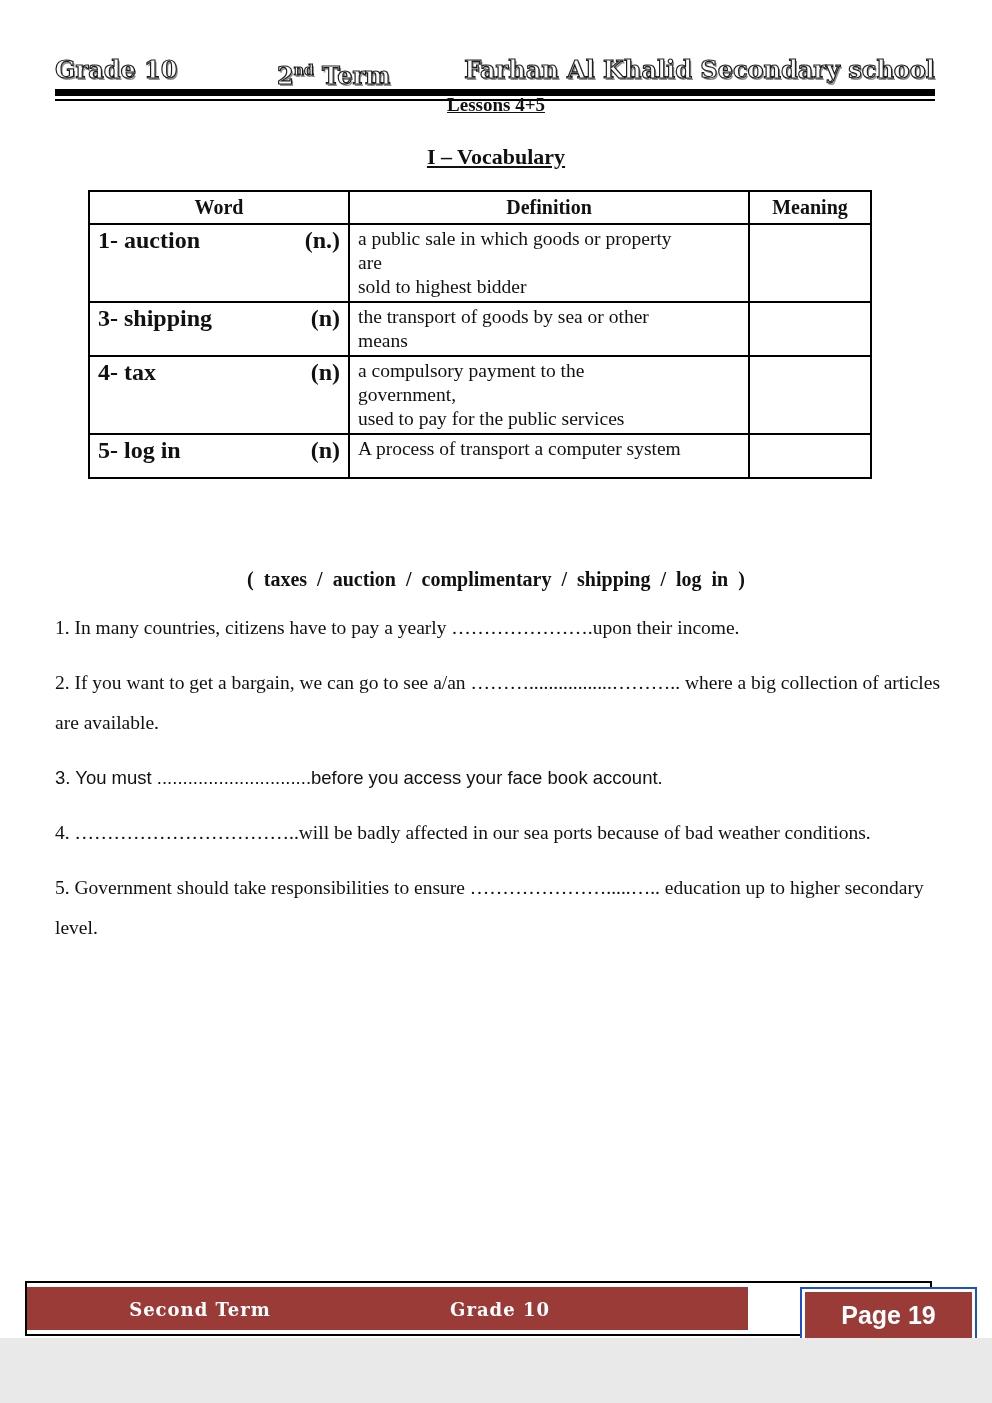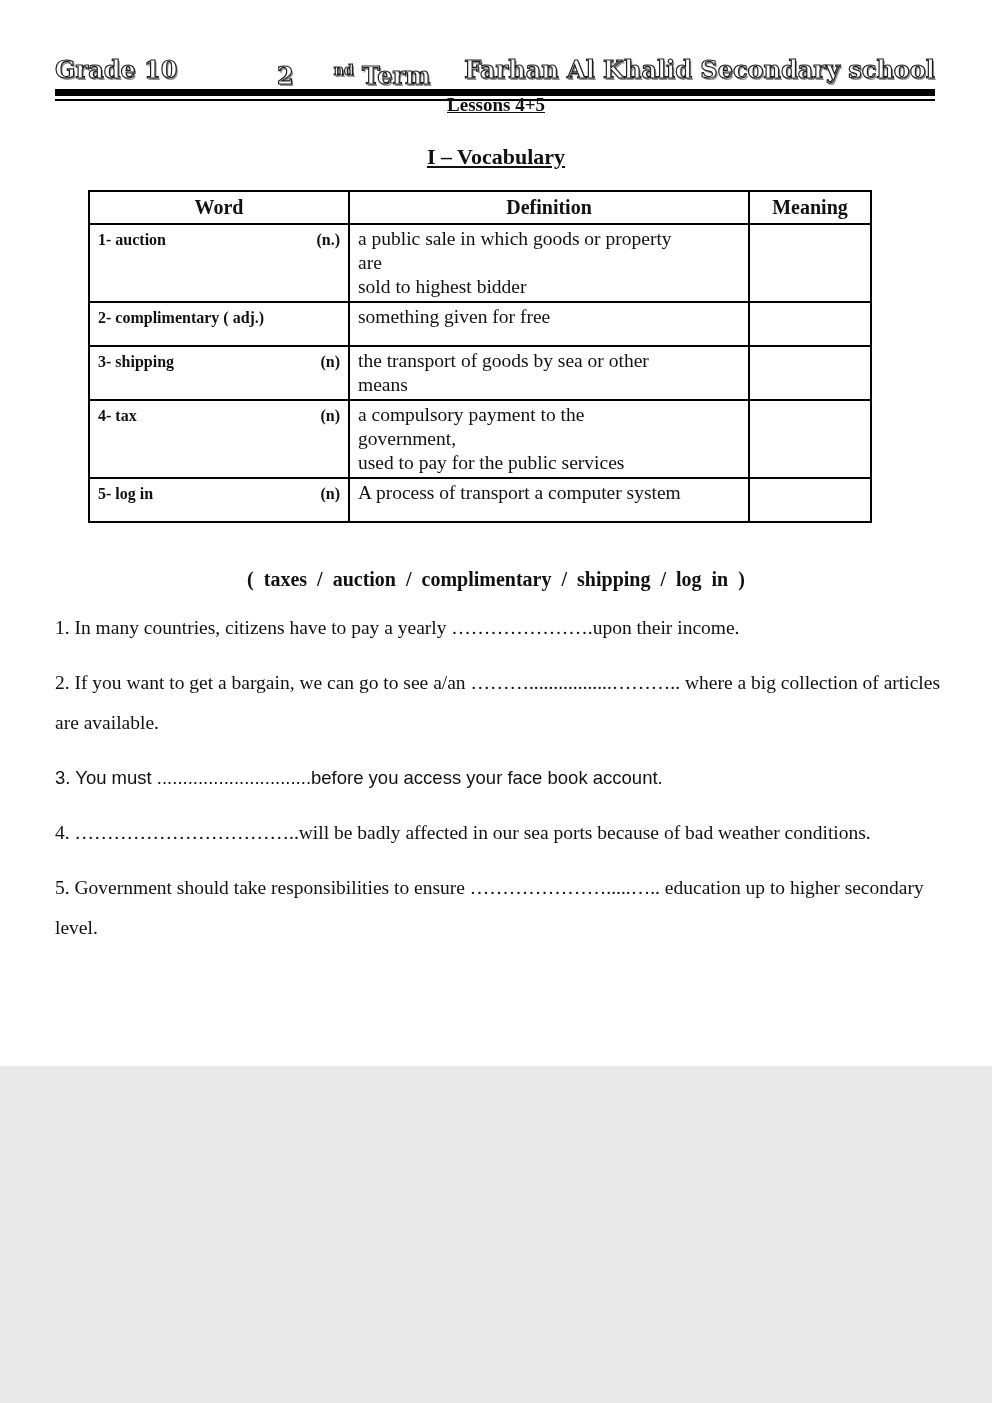--- a/index.html
+++ b/index.html
@@ -1,18 +1,18 @@
 <!DOCTYPE html>
 <html><head>
 <meta charset="utf-8">
 <style>
   html,body{margin:0;padding:0;background:#e9e9e9;}
   .page{
     position:relative;
-    width:992px;height:1066px;
+    width:992px;height:1338px;
     background:#ffffff;
     font-family:"Liberation Serif", serif;
     color:#111;
     overflow:hidden;
     margin:0 auto;
   }
 
   
   .doc-header{
     position:absolute;top:55px;left:55px;right:57px;
@@ -20,21 +20,21 @@
     font-family:"DejaVu Serif", serif;
     font-weight:bold;font-size:24px;line-height:30px;
   }
   .outline-text{
     color:#fbfbfb;
     -webkit-text-stroke:1.2px #1f1f1f;
     text-shadow:1.5px 1.5px 0 #909090;
   }
   .hdr-grade{width:222px;}
   .hdr-term{flex:1;text-align:left;}
-  .hdr-term sup{font-size:14px;vertical-align:super;margin-left:40px;}
+  .hdr-term sup{font-size:14px;vertical-align:super;}
   .hdr-school{text-align:right;white-space:nowrap;}
   .header-rule{
     position:absolute;top:89px;left:55px;right:57px;
     border-top:7px solid #000;
     border-bottom:2px solid #000;
     height:3px;
   }
 
   
   .lesson-title{
@@ -60,21 +60,21 @@
   table.vocab th, table.vocab td{
     border:2px solid #000;
     padding:2px 8px;
     vertical-align:top;
   }
   table.vocab th{
     font-size:20px;font-weight:bold;text-align:center;
     height:31px;vertical-align:middle;padding:0 4px;
   }
   td.word-cell{
-    font-weight:bold;font-size:16px;line-height:26px;
+    font-weight:bold;font-size:24px;line-height:26px;
     padding-right:30px;
   }
   td.word-cell .cell-flex{display:flex;justify-content:space-between;}
   td.def-cell{
     font-size:19.5px;line-height:24px;
     white-space:pre-line;
   }
   tr.r1{height:78px;} tr.r2{height:44px;} tr.r3{height:53px;}
   tr.r4{height:74px;} tr.r5{height:44px;}
 
@@ -165,30 +165,20 @@
             <span class="cell-flex">
               <span>1- auction</span>
               <span>(n.)</span>
             </span>
           </td>
         <td class="def-cell">a public sale in which goods or property
 are
  sold to highest bidder</td>
         <td class="meaning-cell"></td>
       </tr>
-      <tr class="r2">
-        <td class="word-cell">
-            <span class="cell-flex">
-              <span>2- complimentary ( adj.)</span>
-              <span></span>
-            </span>
-          </td>
-        <td class="def-cell">something given for free</td>
-        <td class="meaning-cell"></td>
-      </tr>
       <tr class="r3">
         <td class="word-cell">
             <span class="cell-flex">
               <span>3- shipping</span>
               <span>(n)</span>
             </span>
           </td>
         <td class="def-cell">the transport of goods by sea or other
 means</td>
         <td class="meaning-cell"></td>

